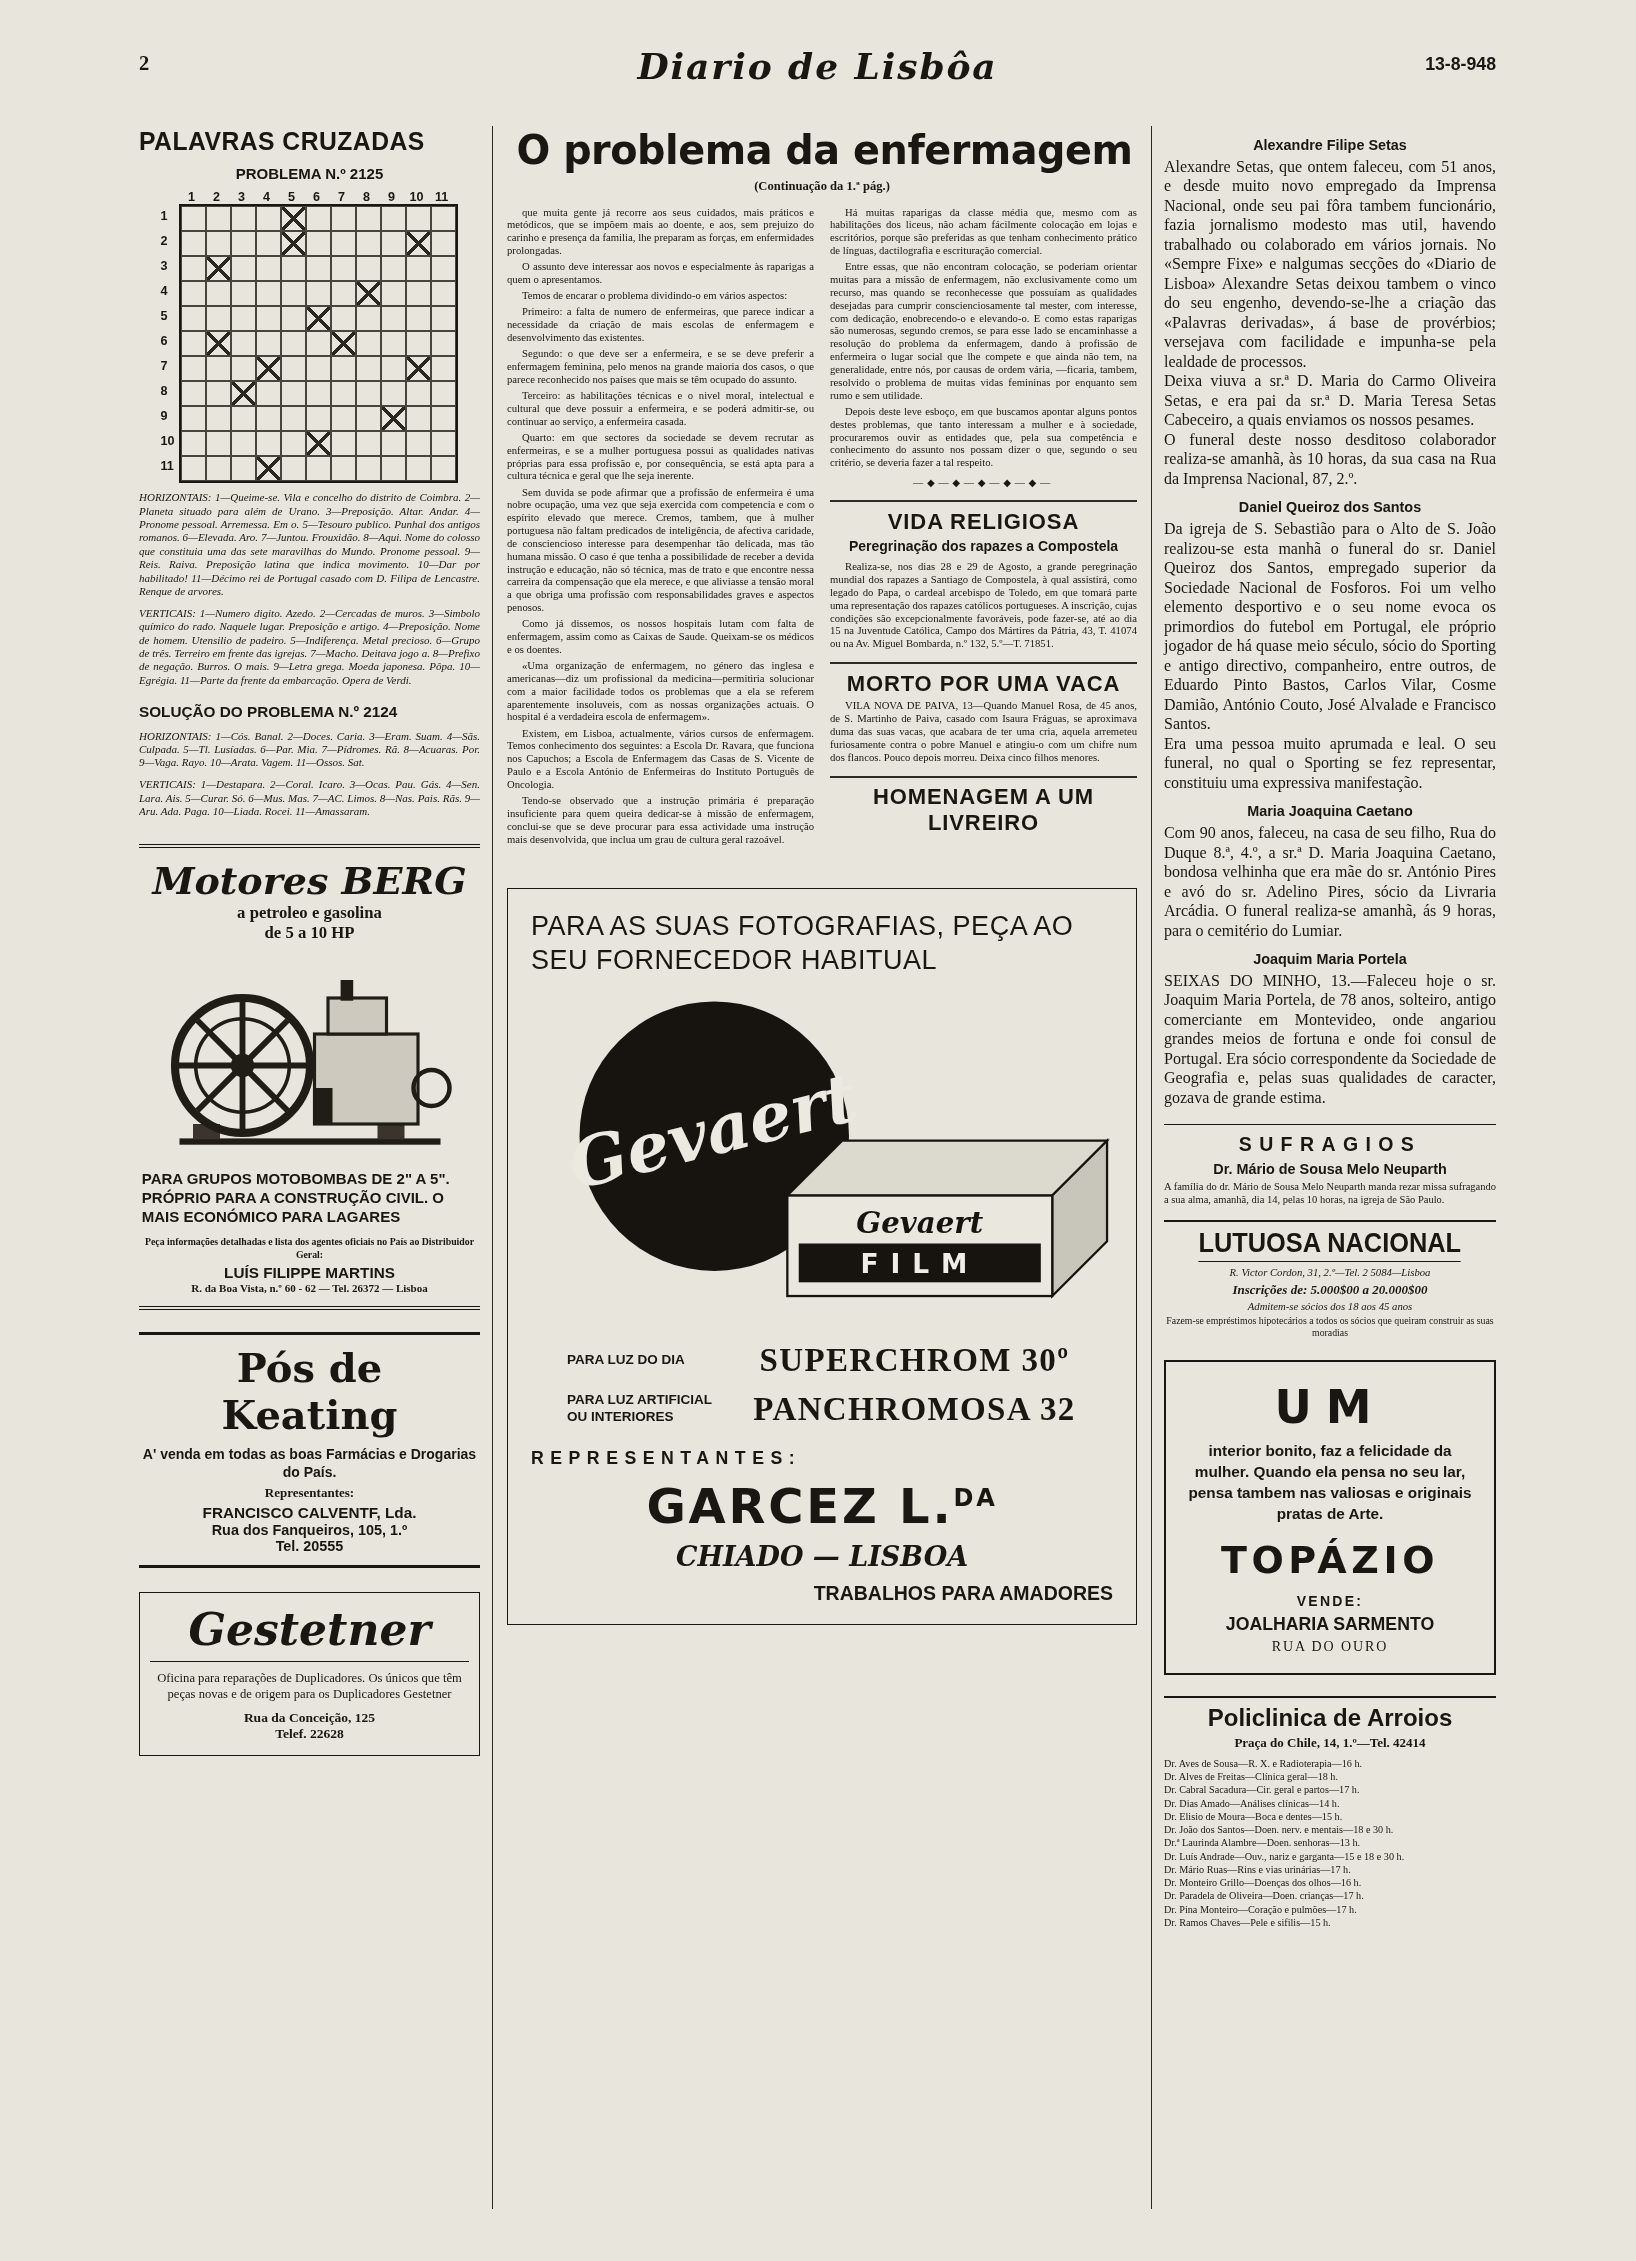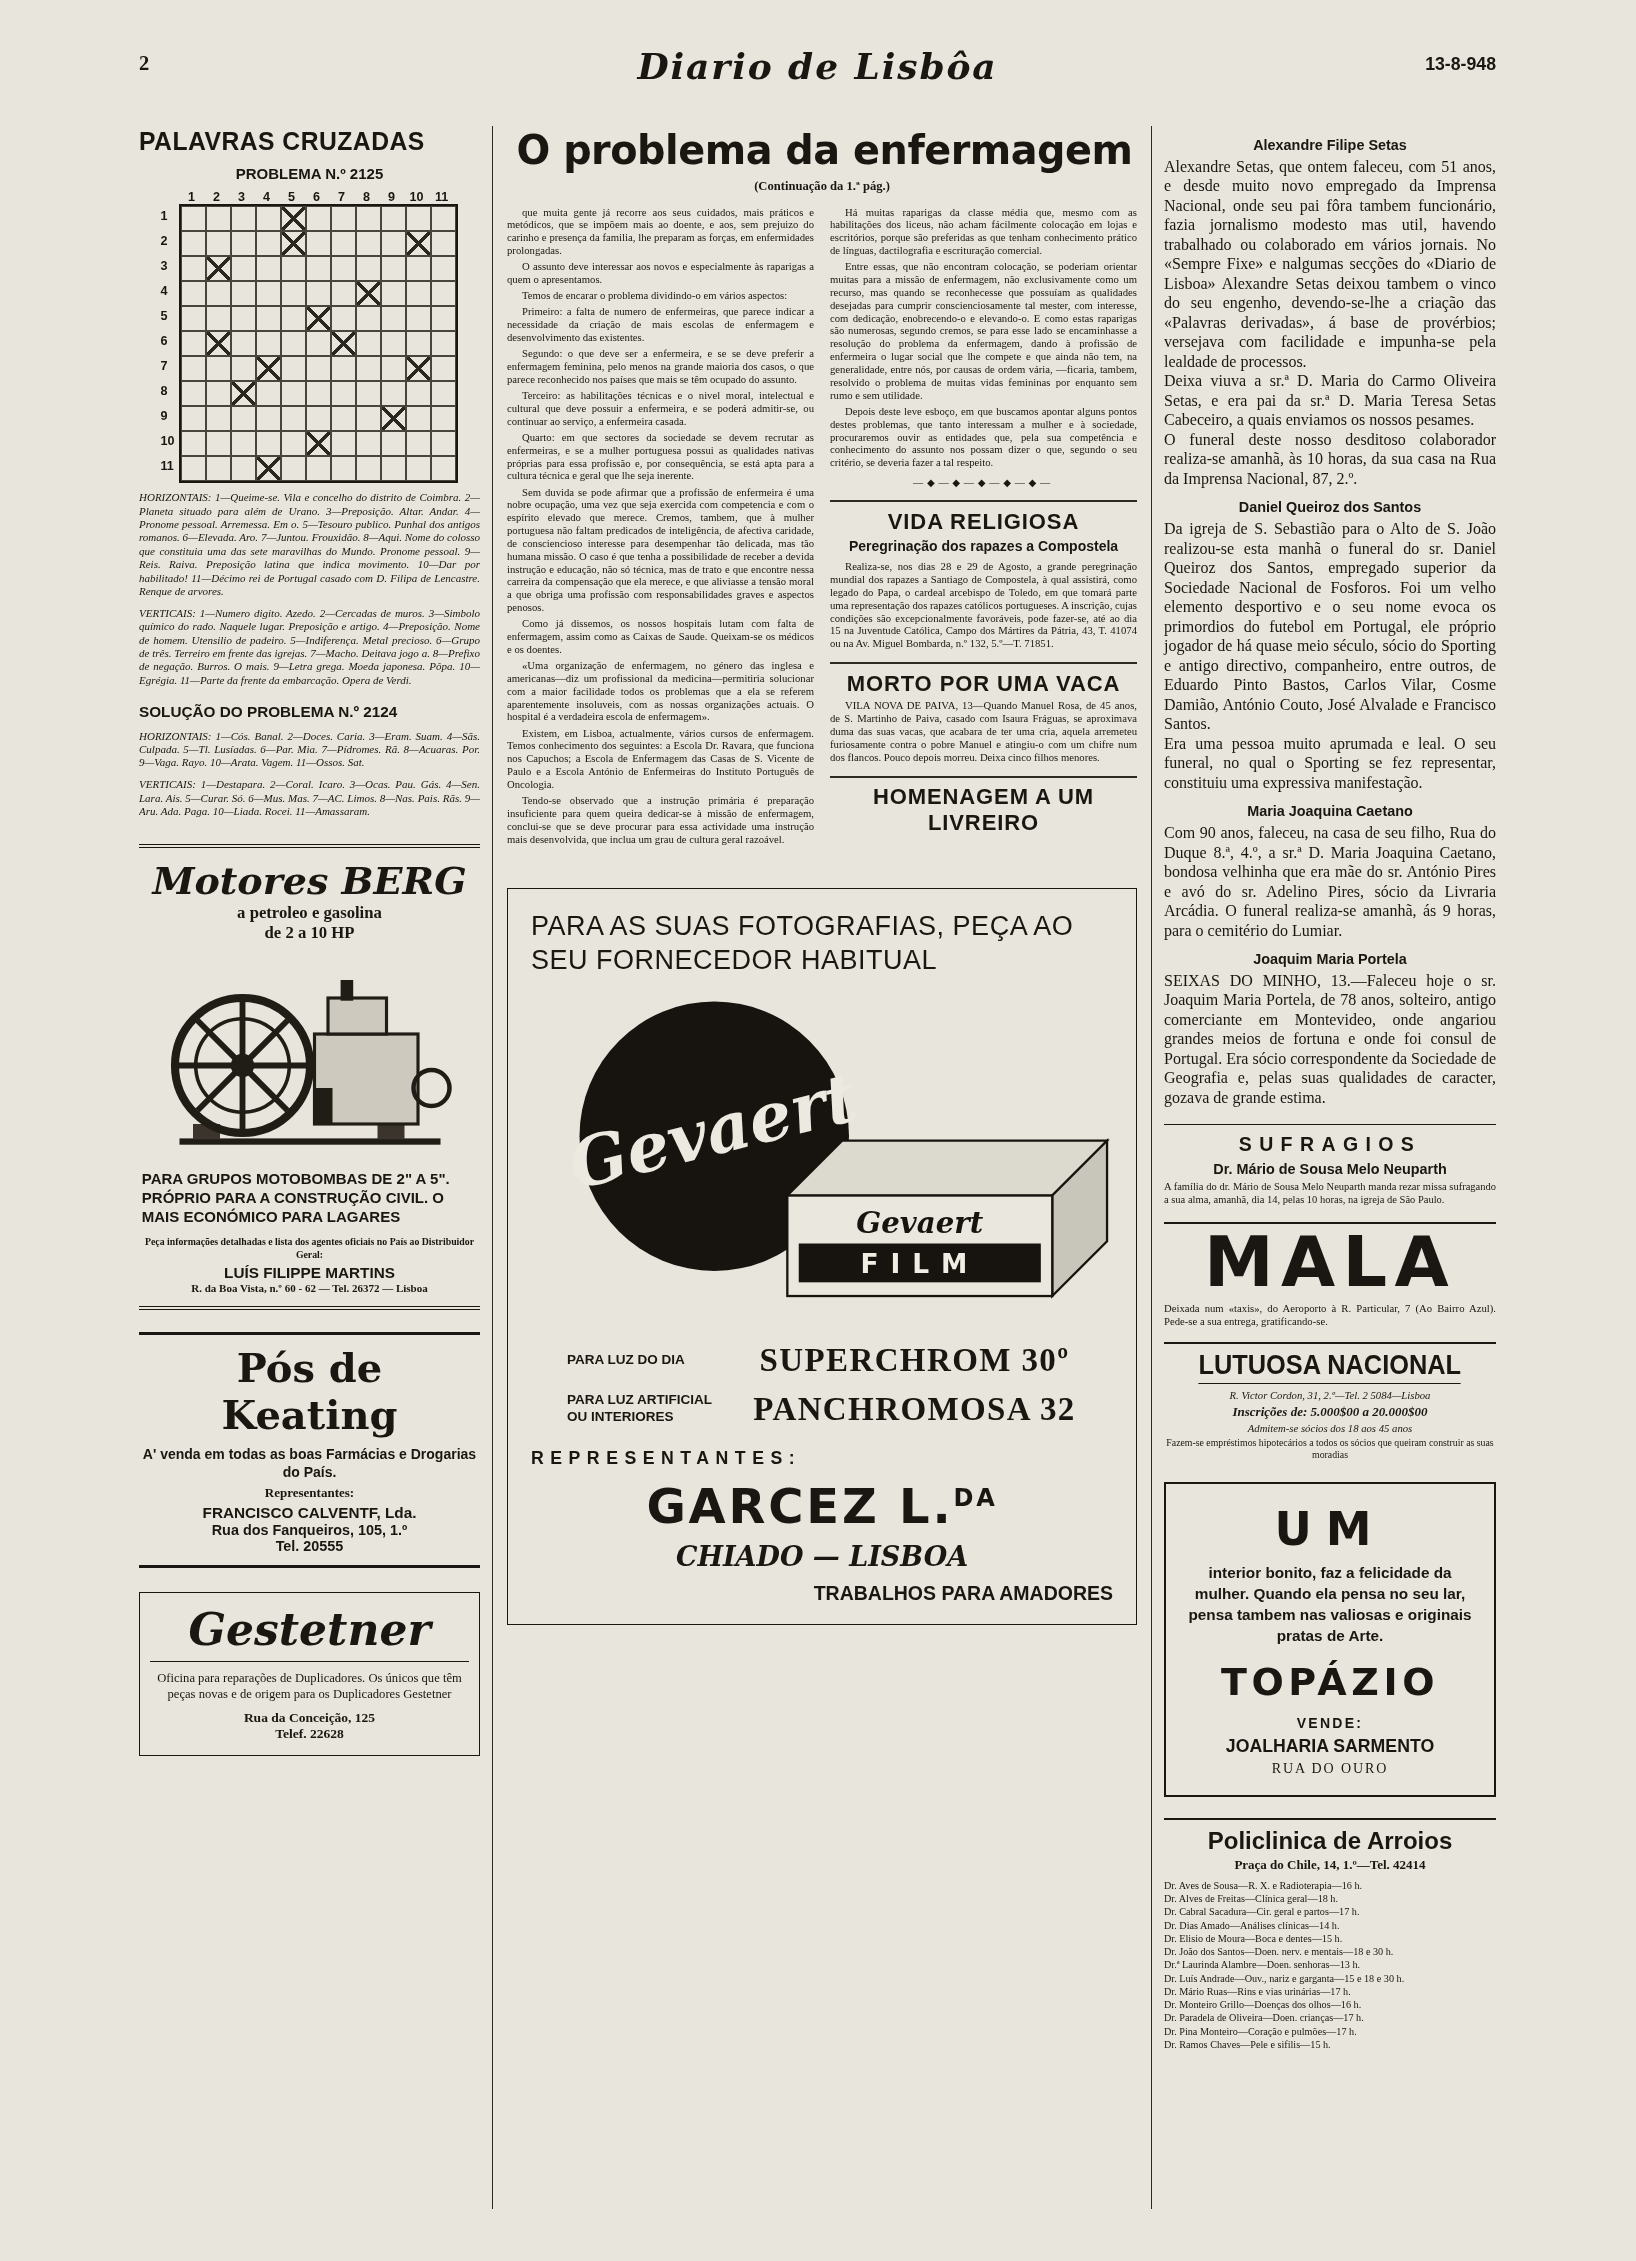--- a/index.html
+++ b/index.html
@@ -338,21 +338,21 @@
         <p class="clues">HORIZONTAIS: 1—Queime-se. Vila e concelho do distrito de Coimbra. 2—Planeta situado para além de Urano. 3—Preposição. Altar. Andar. 4—Pronome pessoal. Arremessa. Em o. 5—Tesouro publico. Punhal dos antigos romanos. 6—Elevada. Aro. 7—Juntou. Frouxidão. 8—Aqui. Nome do colosso que constituia uma das sete maravilhas do Mundo. Pronome pessoal. 9—Reis. Raiva. Preposição latina que indica movimento. 10—Dar por habilitado! 11—Décimo rei de Portugal casado com D. Filipa de Lencastre. Renque de arvores.</p>
         <p class="clues">VERTICAIS: 1—Numero digito. Azedo. 2—Cercadas de muros. 3—Simbolo químico do rado. Naquele lugar. Preposição e artigo. 4—Preposição. Nome de homem. Utensilio de padeiro. 5—Indiferença. Metal precioso. 6—Grupo de três. Terreiro em frente das igrejas. 7—Macho. Deitava jogo a. 8—Prefixo de negação. Burros. O mais. 9—Letra grega. Moeda japonesa. Pôpa. 10—Egrégia. 11—Parte da frente da embarcação. Opera de Verdi.</p>
         <h3 class="sol-title">SOLUÇÃO DO PROBLEMA N.º 2124</h3>
         <p class="clues">HORIZONTAIS: 1—Cós. Banal. 2—Doces. Caria. 3—Eram. Suam. 4—Sãs. Culpada. 5—Tl. Lusíadas. 6—Par. Mia. 7—Pídromes. Rã. 8—Acuaras. Por. 9—Vaga. Rayo. 10—Arata. Vagem. 11—Ossos. Sat.</p>
         <p class="clues">VERTICAIS: 1—Destapara. 2—Coral. Icaro. 3—Ocas. Pau. Gás. 4—Sen. Lara. Ais. 5—Curar. Só. 6—Mus. Mas. 7—AC. Limos. 8—Nas. Pais. Rãs. 9—Aru. Ada. Paga. 10—Liada. Rocei. 11—Amassaram.</p>
       </section>
 
       <section class="ad-berg">
         <div class="berg-title">Motores BERG</div>
         <div class="berg-sub">a petroleo e gasolina</div>
-        <div class="berg-sub">de 2 a 10 HP</div>
+        <div class="berg-sub">de 5 a 10 HP</div>
         <div class="berg-art">
           <svg viewBox="0 0 640 460" width="288" height="207" aria-hidden="true">
             <rect x="30" y="412" width="580" height="14" fill="#201c16"></rect>
             <rect x="60" y="380" width="60" height="34" fill="#3a342c"></rect>
             <rect x="470" y="380" width="60" height="34" fill="#3a342c"></rect>
             <circle cx="170" cy="250" r="150" fill="none" stroke="#201c16" stroke-width="18"></circle>
             <circle cx="170" cy="250" r="104" fill="none" stroke="#201c16" stroke-width="8"></circle>
             <g stroke="#201c16" stroke-width="13">
               <line x1="170" y1="108" x2="170" y2="392"></line>
               <line x1="28" y1="250" x2="312" y2="250"></line>
@@ -503,24 +503,20 @@
             </article>
           </div>
       </section>
 
       <section class="sufragios">
         <h3 class="suf-title">SUFRAGIOS</h3>
         <div class="suf-name">Dr. Mário de Sousa Melo Neuparth</div>
         <p class="suf-text">A família do dr. Mário de Sousa Melo Neuparth manda rezar missa sufragando a sua alma, amanhã, dia 14, pelas 10 horas, na igreja de São Paulo.</p>
       </section>
 
-      <section class="mala">
-        <h3 class="mala-title">MALA</h3>
-        <p class="mala-text">Deixada num «taxis», do Aeroporto à R. Particular, 7 (Ao Bairro Azul). Pede-se a sua entrega, gratificando-se.</p>
-      </section>
 
       <section class="lutuosa">
         <h3 class="lut-title">LUTUOSA NACIONAL</h3>
         <p class="lut-addr">R. Victor Cordon, 31, 2.º—Tel. 2 5084—Lisboa</p>
         <p class="lut-insc">Inscrições de: 5.000$00 a 20.000$00</p>
         <p class="lut-admit">Admitem-se sócios dos 18 aos 45 anos</p>
         <p class="lut-emp">Fazem-se empréstimos hipotecários a todos os sócios que queiram construir as suas moradias</p>
       </section>
 
       <section class="topazio">

